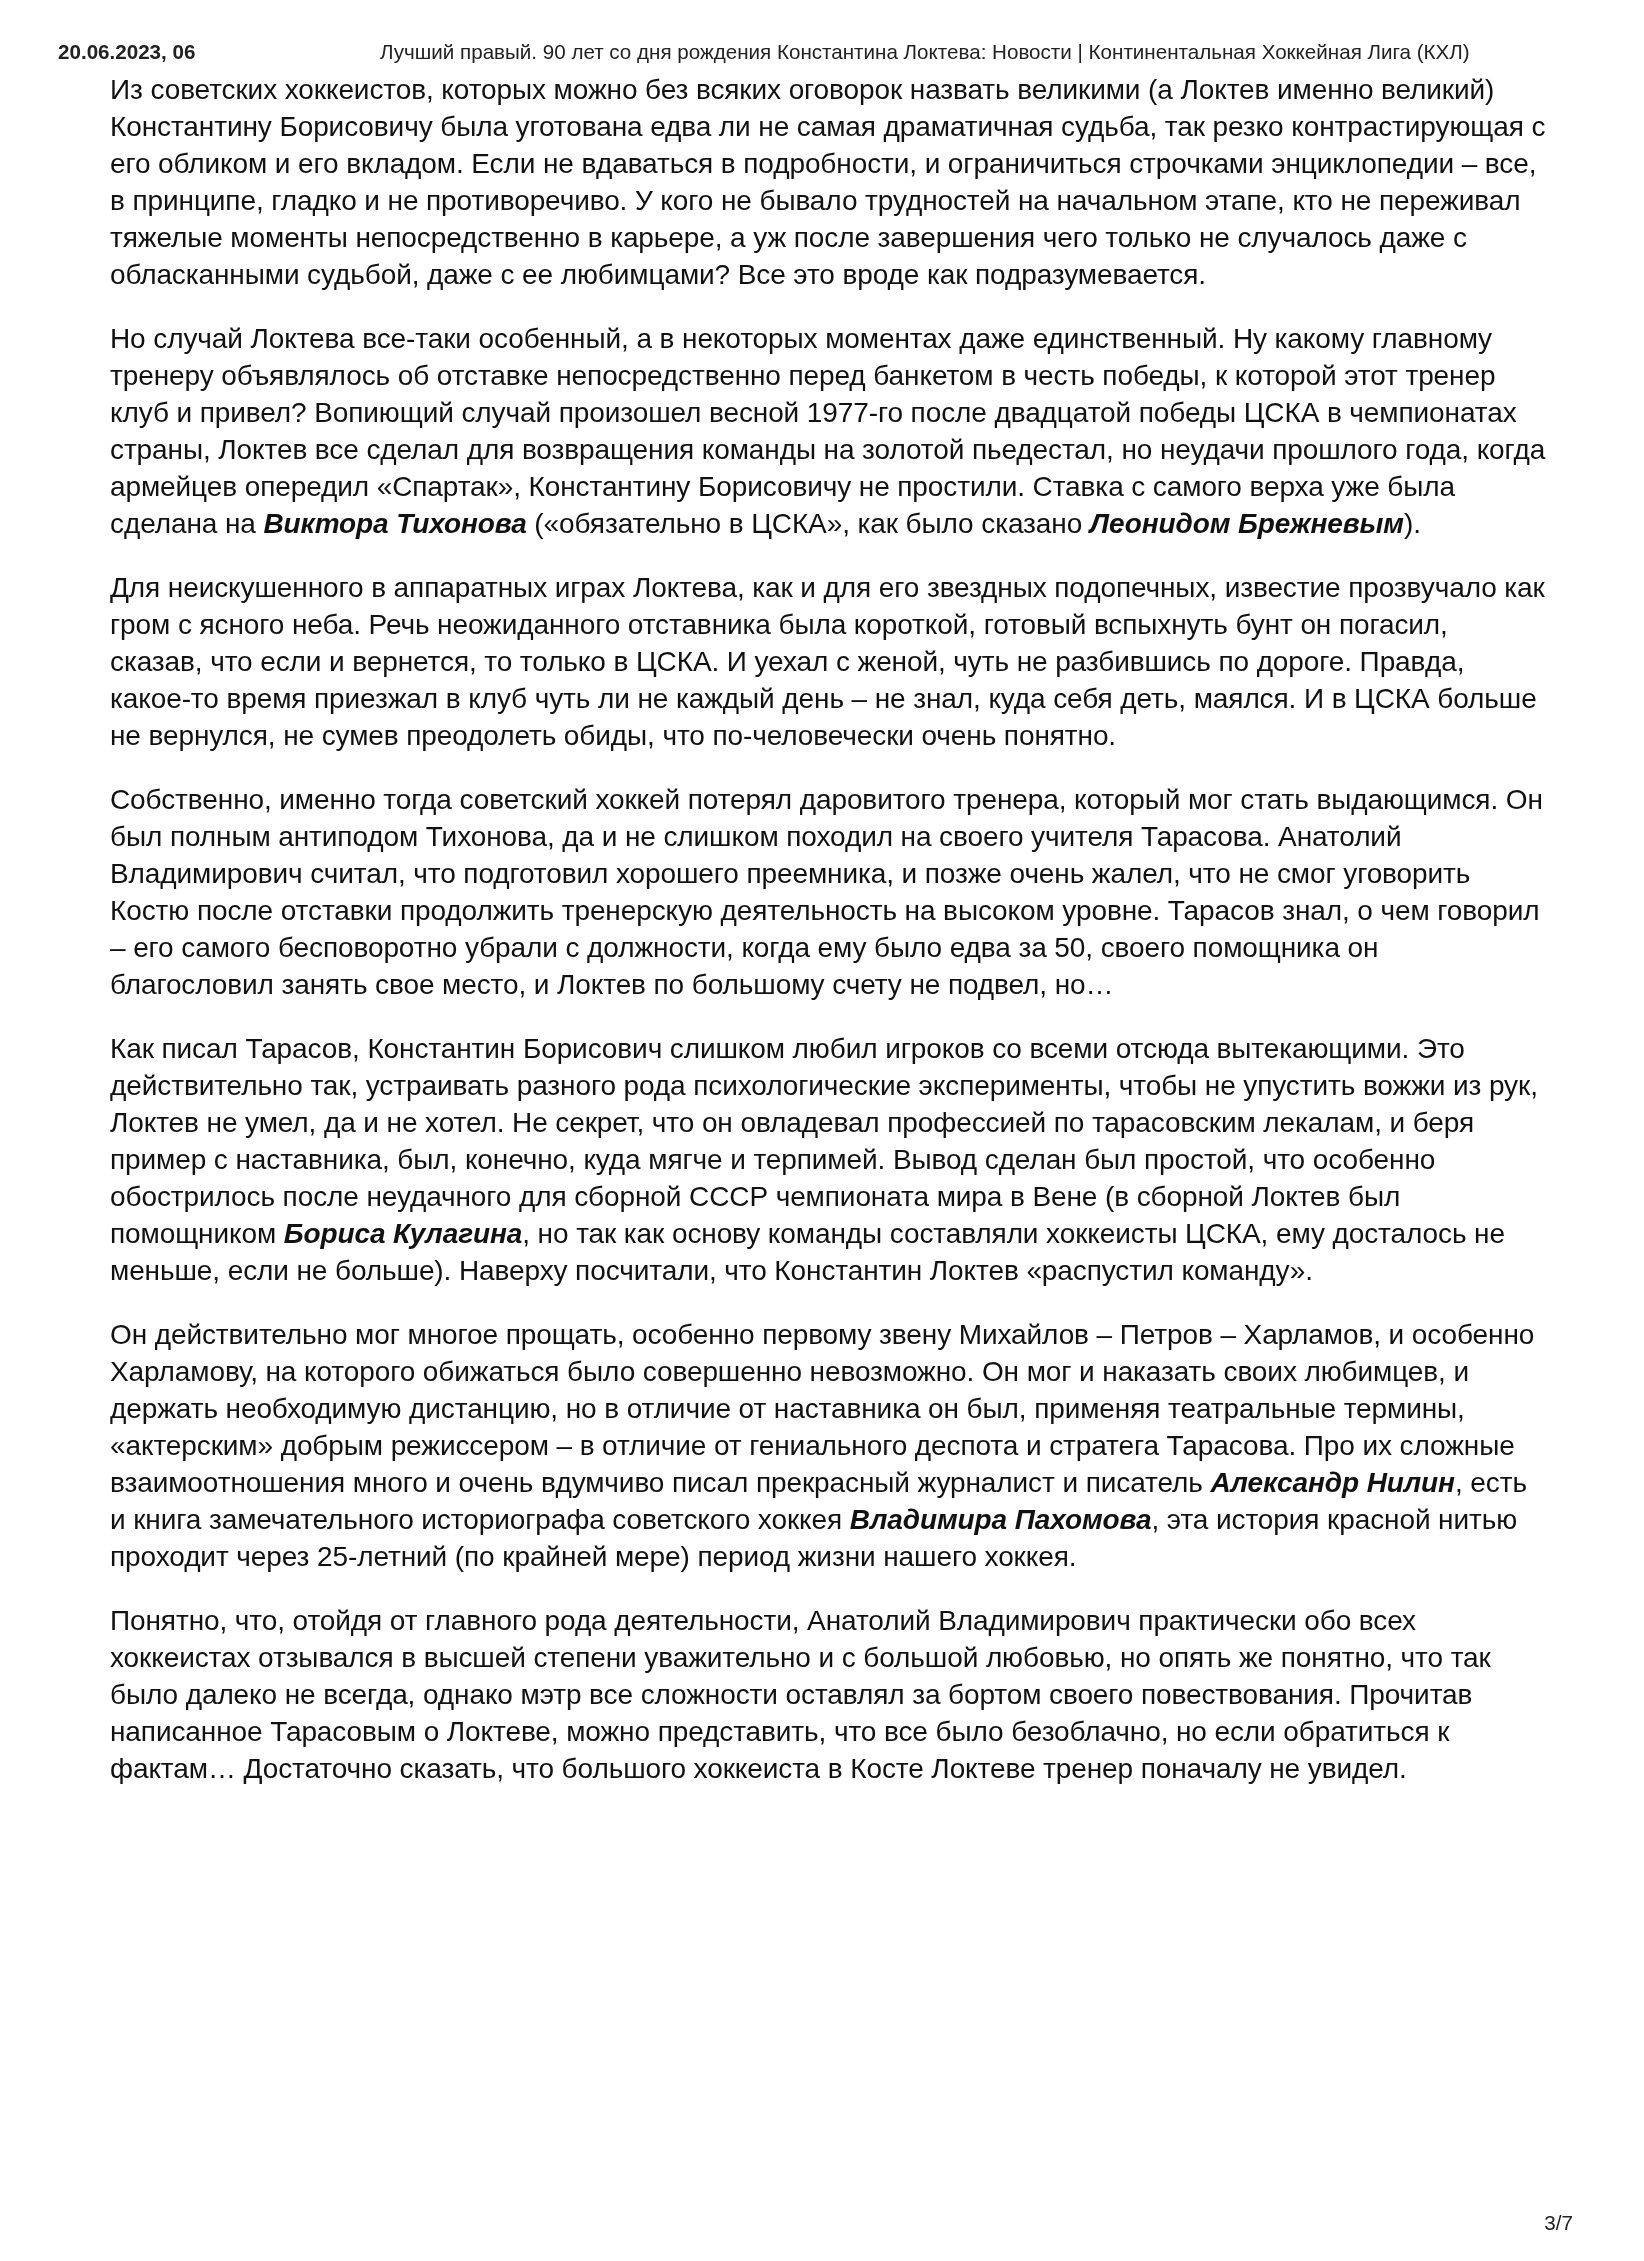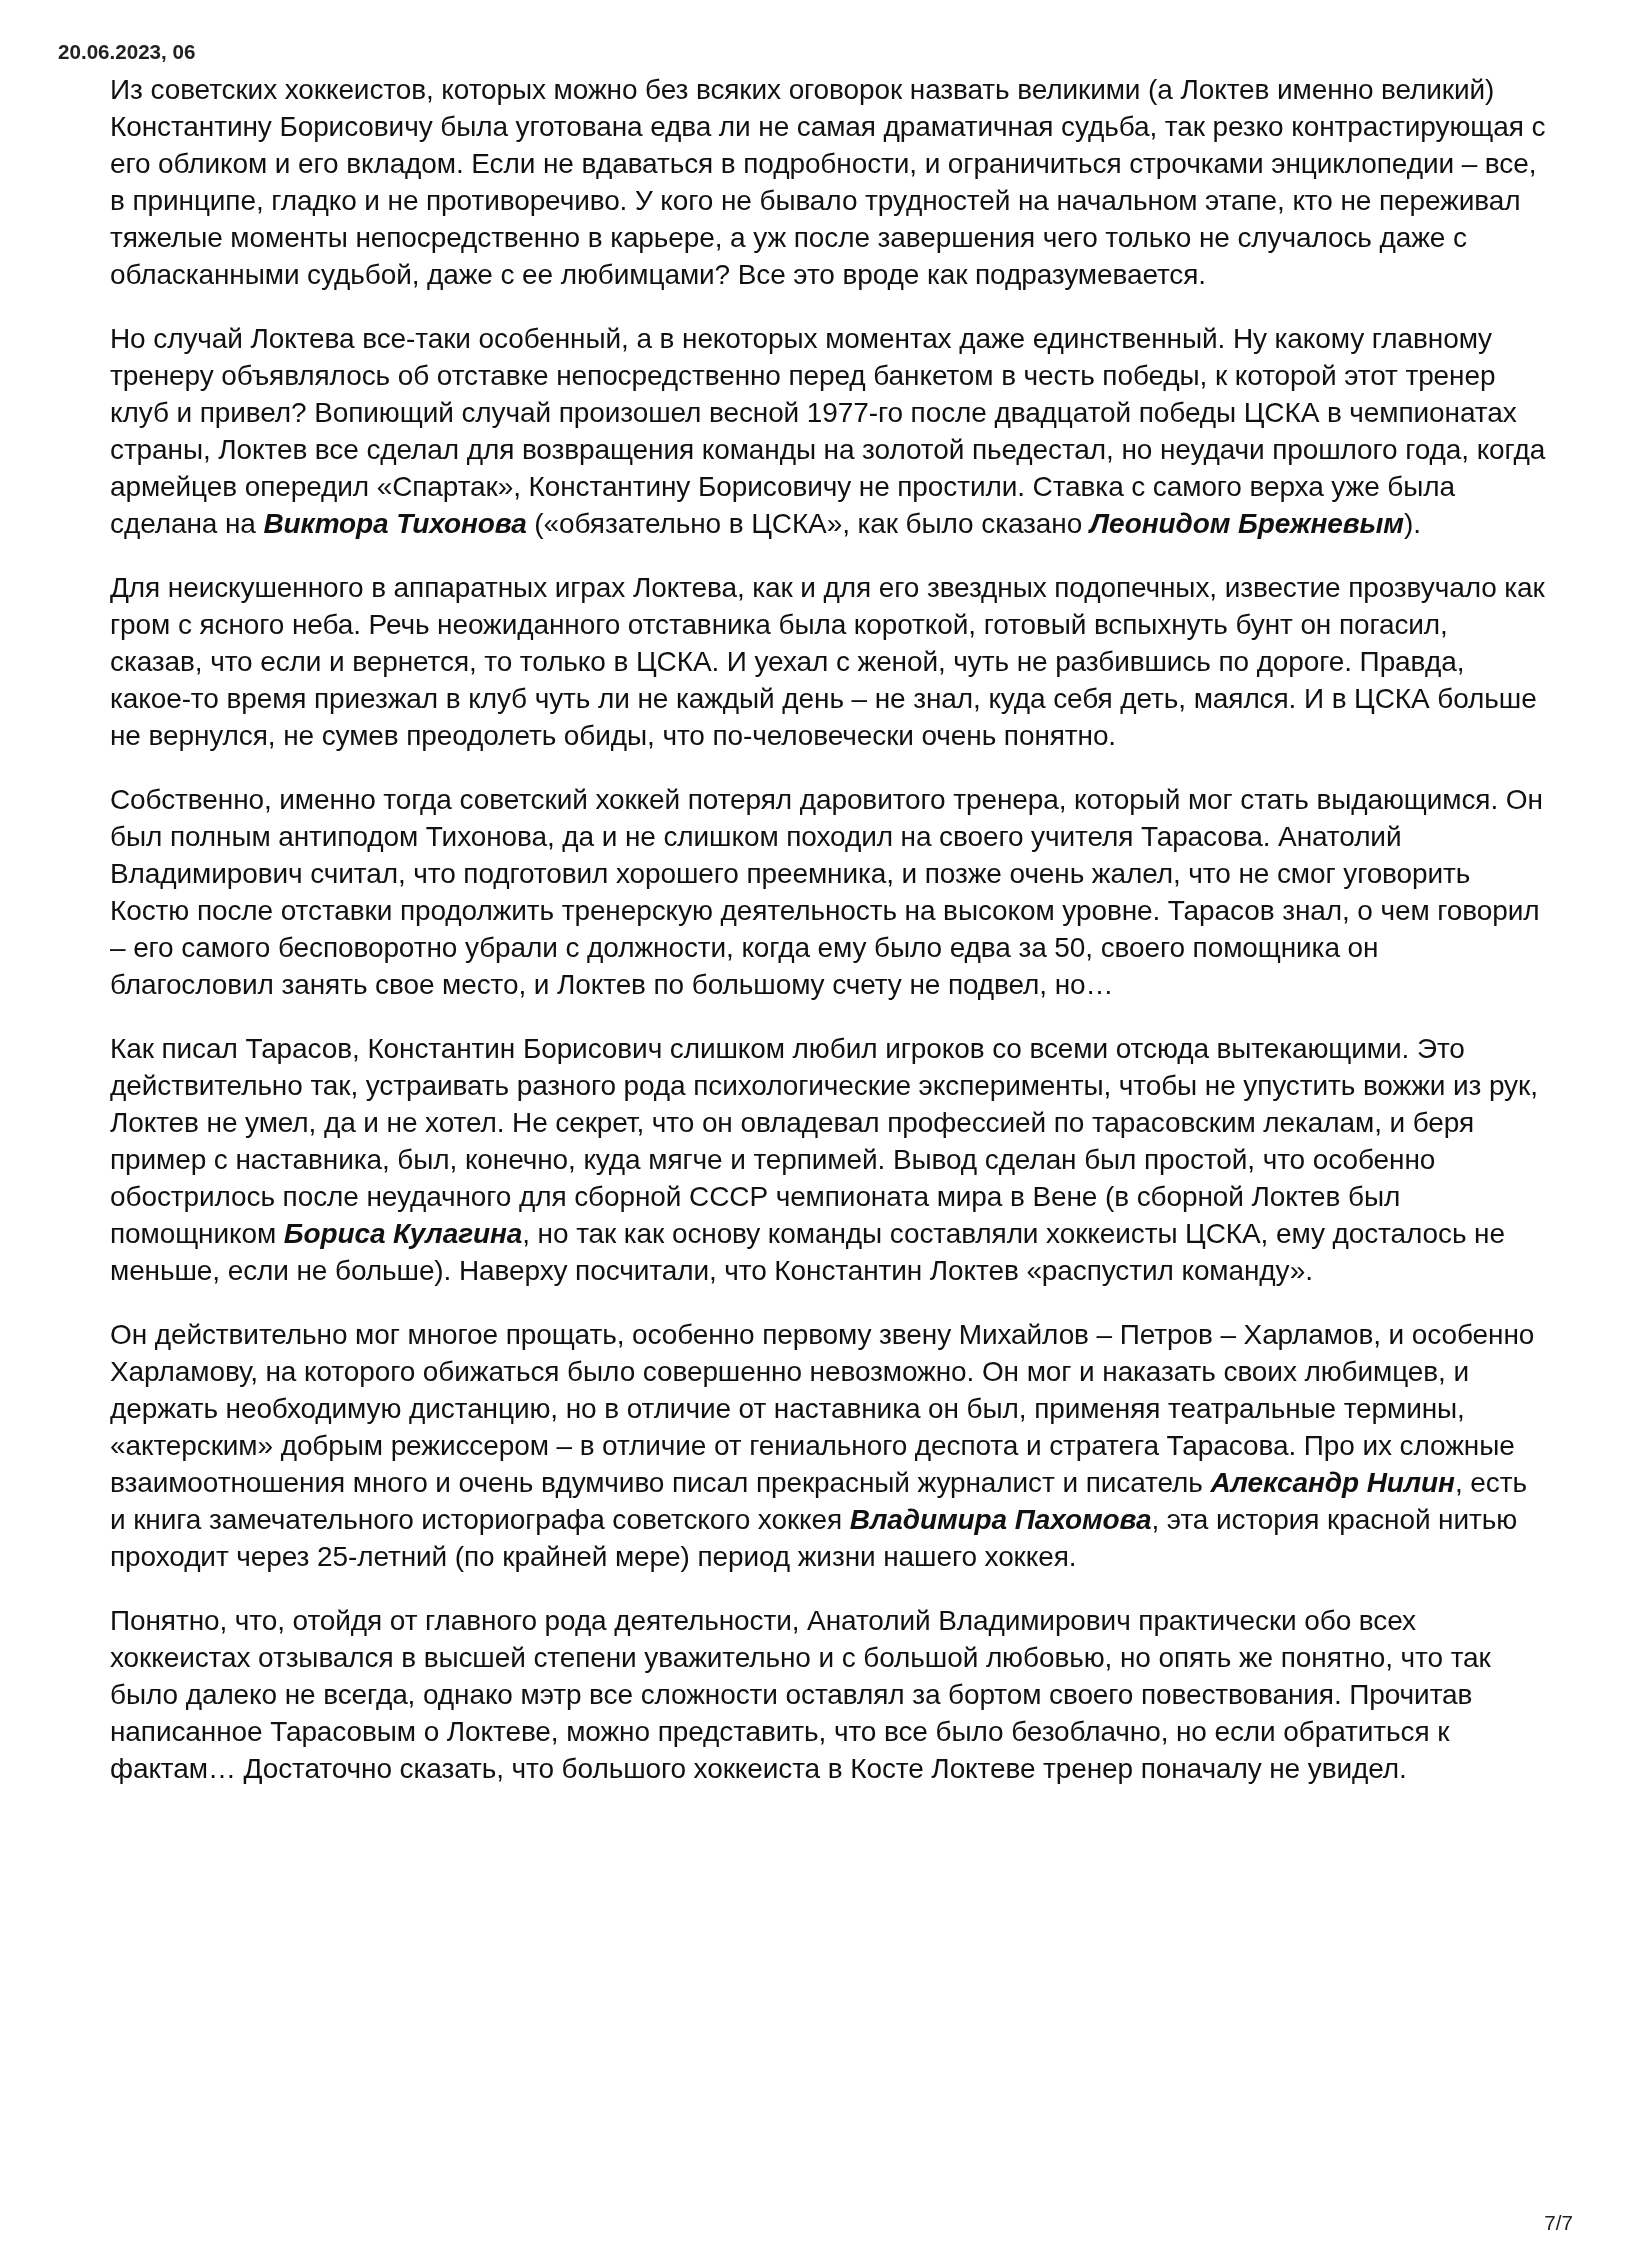--- a/index.html
+++ b/index.html
@@ -10,26 +10,27 @@
   .content { position: absolute; top: 71px; left: 110px; width: 1437px; font-size: 28px; line-height: 37px; letter-spacing: -0.1px; }
   .content p { margin: 0 0 27px 0; }
   .content b { font-weight: bold; font-style: italic; }
   .footer-page { position: absolute; right: 71px; bottom: 26px; font-size: 20.6px; color: #222; }
 </style>
 </head>
 <body>
 
 <div class="header">
   <span class="date">20.06.2023, 06</span>
+  <span class="title">Лучший правый. 90 лет со дня рождения Константина Локтева: Новости | Континентальная Хоккейная Лига (КХЛ)</span>
 </div>
 
 <div class="content" id="article">
     <p><span>Из советских хоккеистов, которых можно без всяких оговорок назвать великими (а Локтев именно великий) Константину Борисовичу была уготована едва ли не самая драматичная судьба, так резко контрастирующая с его обликом и его вкладом. Если не вдаваться в подробности, и ограничиться строчками энциклопедии – все, в принципе, гладко и не противоречиво. У кого не бывало трудностей на начальном этапе, кто не переживал тяжелые моменты непосредственно в карьере, а уж после завершения чего только не случалось даже с обласканными судьбой, даже с ее любимцами? Все это вроде как подразумевается.</span></p>
     <p><span>Но случай Локтева все-таки особенный, а в некоторых моментах даже единственный. Ну какому главному тренеру объявлялось об отставке непосредственно перед банкетом в честь победы, к которой этот тренер  клуб и привел? Вопиющий случай произошел весной 1977-го после двадцатой победы ЦСКА в чемпионатах страны, Локтев все сделал для возвращения команды на золотой пьедестал, но неудачи прошлого года, когда армейцев опередил «Спартак», Константину Борисовичу не простили. Ставка с самого верха уже была сделана на </span><b>Виктора Тихонова</b><span> («обязательно в ЦСКА», как  было сказано </span><b>Леонидом Брежневым</b><span>).</span></p>
     <p><span>Для неискушенного в аппаратных играх Локтева, как и для его звездных  подопечных, известие прозвучало как гром с ясного неба. Речь неожиданного отставника была короткой, готовый вспыхнуть бунт он погасил, сказав, что если и вернется, то только в ЦСКА. И уехал с женой, чуть не разбившись по дороге. Правда, какое-то время приезжал в клуб чуть ли не каждый день – не знал, куда себя деть, маялся. И в ЦСКА больше не вернулся, не сумев преодолеть обиды, что по-человечески очень понятно.</span></p>
     <p><span>Собственно, именно тогда советский хоккей потерял даровитого тренера, который мог стать выдающимся. Он был полным антиподом Тихонова, да и не слишком походил на своего учителя Тарасова. Анатолий Владимирович считал, что подготовил хорошего преемника, и позже очень жалел, что не смог уговорить Костю после отставки продолжить тренерскую деятельность на высоком уровне. Тарасов знал, о чем говорил – его самого бесповоротно убрали с должности, когда ему было едва за 50, своего помощника он благословил занять свое место, и Локтев по большому счету не подвел, но…</span></p>
     <p><span>Как писал Тарасов, Константин Борисович слишком любил игроков со всеми отсюда вытекающими. Это действительно так, устраивать разного рода психологические эксперименты, чтобы не упустить вожжи из рук, Локтев не умел, да и не хотел. Не секрет, что он овладевал профессией по тарасовским лекалам, и беря пример с наставника, был, конечно, куда мягче и терпимей. Вывод сделан был простой, что особенно обострилось после неудачного для  сборной СССР чемпионата мира в Вене (в сборной Локтев был помощником </span><b>Бориса Кулагина</b><span>, но так как основу команды составляли хоккеисты ЦСКА, ему досталось не меньше, если не больше). Наверху посчитали, что Константин Локтев «распустил команду».</span></p>
     <p><span>Он действительно мог многое прощать, особенно первому звену Михайлов – Петров – Харламов, и особенно Харламову, на которого обижаться было совершенно невозможно. Он мог и наказать своих любимцев, и держать необходимую дистанцию, но в отличие от наставника он был, применяя театральные термины,  «актерским»  добрым режиссером – в отличие от гениального деспота и стратега Тарасова. Про их сложные взаимоотношения много и очень вдумчиво писал прекрасный журналист и писатель </span><b>Александр Нилин</b><span>, есть и книга замечательного историографа советского хоккея </span><b>Владимира Пахомова</b><span>, эта история красной нитью проходит через 25-летний (по крайней мере) период жизни нашего хоккея.</span></p>
     <p><span>Понятно, что, отойдя от главного рода деятельности, Анатолий Владимирович практически обо всех хоккеистах отзывался в высшей степени уважительно и с большой любовью, но опять же понятно, что так было далеко не всегда, однако мэтр все сложности оставлял за бортом своего повествования. Прочитав написанное Тарасовым о Локтеве, можно представить, что все было безоблачно, но если обратиться к фактам… Достаточно сказать, что большого хоккеиста в Косте Локтеве тренер поначалу не увидел.</span></p>
   </div>
 
-<div class="footer-page">7/7</div>
+<div class="footer-page">3/7</div>
 
 
 </body></html>

